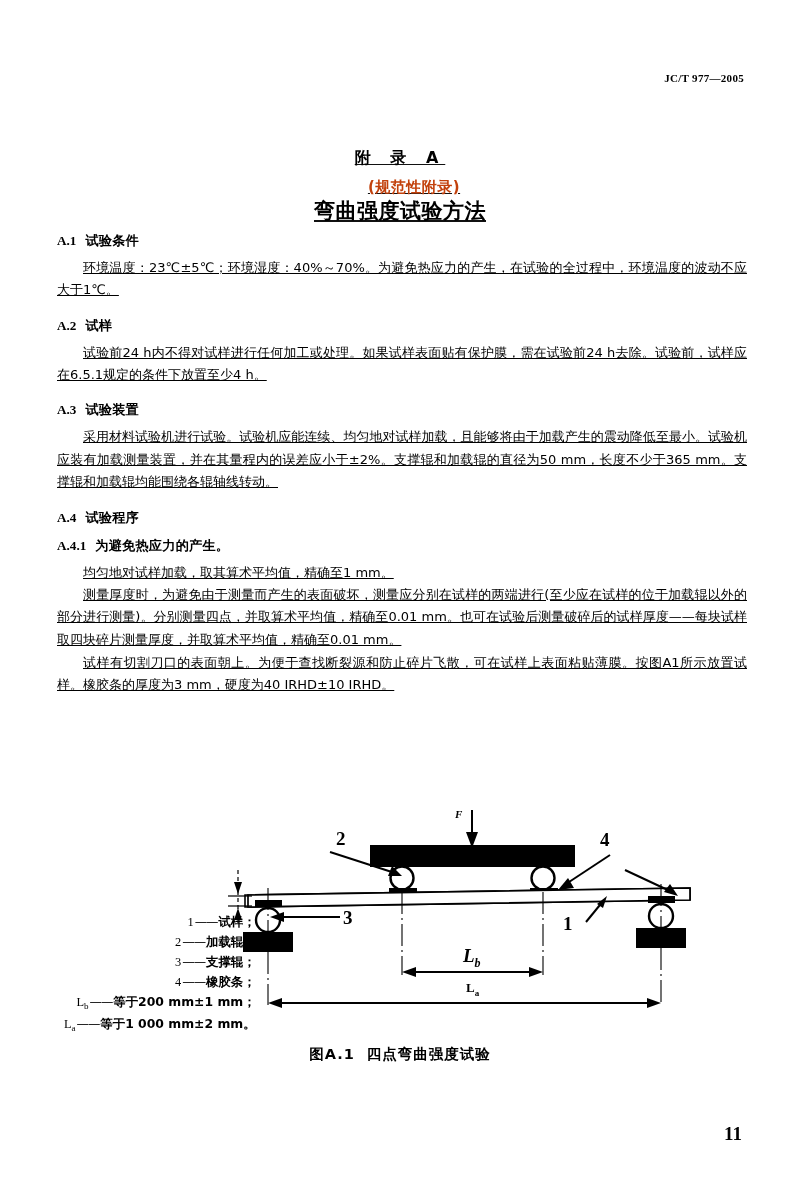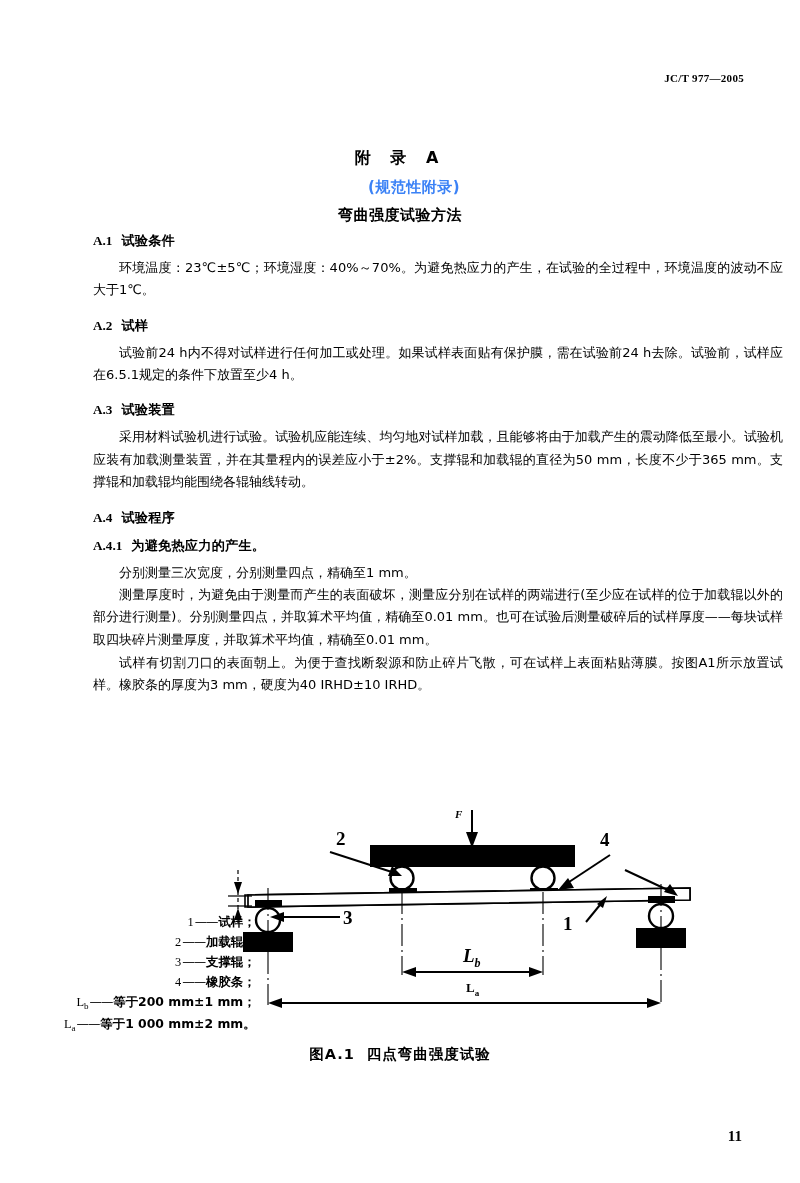--- a/index.html
+++ b/index.html
@@ -32,53 +32,52 @@
     color: #000;
   }
 
   
   .title-block {
     position: absolute;
     top: 148px;
     left: 0;
     width: 800px;
     text-align: center;
+    text-decoration: underline;
   }
   .title-line-1 {
     font-family: "DejaVu Sans", sans-serif;
     font-weight: bold;
     font-size: 16px;
     letter-spacing: 7px;
     color: #000;
     margin-bottom: 9px;
   }
   .title-line-2 {
     font-family: "DejaVu Sans", sans-serif;
     font-weight: bold;
     font-size: 15px;
     letter-spacing: 0.5px;
-    color: #3b82f6;
-    margin-bottom: 9px;
+    color: #c2410c;
     padding-left: 28px;
   }
   .title-line-3 {
     font-family: "DejaVu Sans", sans-serif;
     font-weight: bold;
-    font-size: 15px;
+    font-size: 21px;
     letter-spacing: 0.5px;
     color: #000;
   }
 
   
   .content {
     position: absolute;
     top: 232px;
     left: 57px;
     width: 690px;
-    margin-left: 36px;
   }
   .sec-head {
     font-family: "DejaVu Sans", sans-serif;
     font-weight: bold;
     font-size: 13.2px;
     color: #000;
     margin: 0 0 7px 0;
     letter-spacing: 0.2px;
   }
   .sec-head .num {
@@ -90,20 +89,21 @@
   .para {
     font-family: "DejaVu Sans", sans-serif;
     font-size: 13px;
     line-height: 1.72;
     text-align: justify;
     text-justify: inter-ideograph;
     margin: 0;
     color: #000;
     text-indent: 2em;
     letter-spacing: 0px;
+    text-decoration: underline;
   }
   .gap-sec { height: 15px; }
   .gap-sm  { height: 3px; }
   .gap-xs  { height: 1px; }
 
   
   .figure-wrap {
     position: absolute;
     top: 800px;
     left: 0;
@@ -145,21 +145,21 @@
   }
   .fig-caption .cap-no { margin-right: 12px; }
 
   
   .footer {
     position: absolute;
     bottom: 38px;
     right: 58px;
     font-family: "Liberation Serif", serif;
     font-weight: bold;
-    font-size: 15px;
+    font-size: 19px;
     color: #000;
   }
 </style>
 </head>
 <body>
 
 <div class="page">
 
   <div class="header">JC/T 977—2005</div>
 
@@ -190,21 +190,21 @@
     <div class="gap-sec"></div>
 
     <div class="sec-head">
       <span class="num">A.4</span><span>试验程序</span>
     </div>
     <div class="gap-sm"></div>
 
     <div class="sec-head">
       <span class="num">A.4.1</span><span>为避免热应力的产生。</span>
     </div>
-    <p class="para">分别测量三次宽度，分别测量四点，精确至1 mm。</p>
+    <p class="para">均匀地对试样加载，取其算术平均值，精确至1 mm。</p>
     <p class="para">测量厚度时，为避免由于测量而产生的表面破坏，测量应分别在试样的两端进行(至少应在试样的位于加载辊以外的部分进行测量)。分别测量四点，并取算术平均值，精确至0.01 mm。也可在试验后测量破碎后的试样厚度——每块试样取四块碎片测量厚度，并取算术平均值，精确至0.01 mm。</p>
     <div class="gap-xs"></div>
 
     <p class="para">试样有切割刀口的表面朝上。为便于查找断裂源和防止碎片飞散，可在试样上表面粘贴薄膜。按图A1所示放置试样。橡胶条的厚度为3 mm，硬度为40 IRHD±10 IRHD。</p>
 
   </div>
 
   <div class="figure-wrap">
 
     <svg class="fig-svg" width="800" height="240" viewBox="0 0 800 240">

